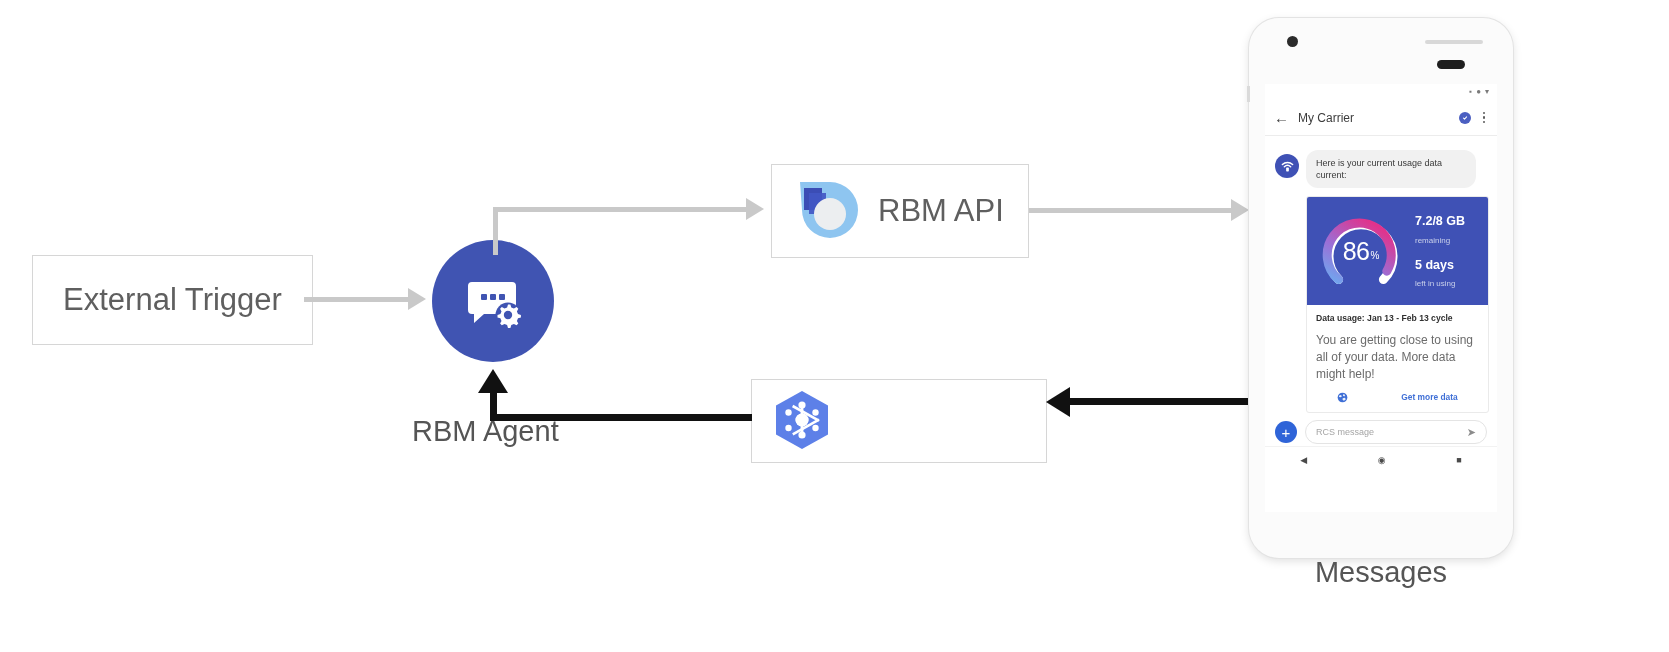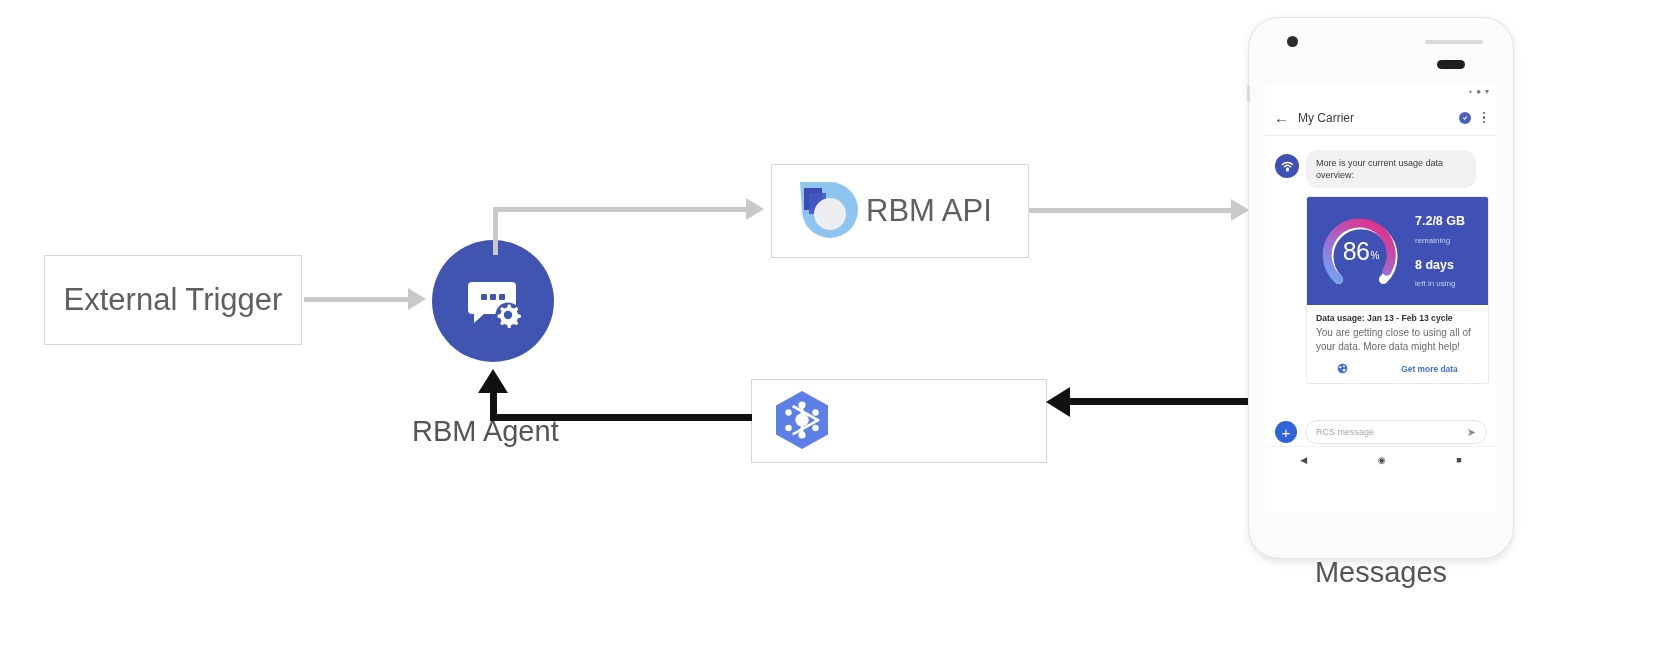--- a/index.html
+++ b/index.html
@@ -26,32 +26,32 @@
     align-items: center;
   }
   .node-label {
     color: #5f5f5f;
     font-weight: 300;
     white-space: nowrap;
   }
 
   
   #external-trigger {
-    left: 44px; top: 255px;
-    width: 258px; height: 90px;
+    left: 32px; top: 255px;
+    width: 281px; height: 90px;
     justify-content: center;
   }
   #external-trigger .node-label { font-size: 31px; }
 
   
   #rbm-api-box {
     left: 771px; top: 164px;
     width: 258px; height: 94px;
     padding-left: 18px;
-    gap: 2px;
+    gap: 14px;
   }
   #rbm-api-box .node-label { font-size: 31px; }
 
   
   #webhook-box {
     left: 751px; top: 379px;
     width: 296px; height: 84px;
     padding-left: 16px;
     gap: 16px;
   }
@@ -234,21 +234,21 @@
   #gauge-number { font-size: 25px; font-weight: 300; letter-spacing: -0.5px; }
   #gauge-unit { font-size: 10px; font-weight: 400; margin-left: 1px; margin-top: 8px; }
 
   #hero-stats { color: #ffffff; flex: 1; }
   .hero-primary { font-size: 12.5px; font-weight: 700; line-height: 1.15; }
   .hero-secondary { font-size: 8px; color: #c9d0ea; margin-top: 7px; }
   .hero-gap { height: 13px; }
 
   #card-body { padding: 8px 9px 6px 9px; }
   #card-title { font-size: 8.6px; font-weight: 700; color: #303030; }
-  #card-desc { font-size: 10px; color: #6b6b6b; line-height: 1.4; margin-top: 3px; }
+  #card-desc { font-size: 12px; color: #6b6b6b; line-height: 1.4; margin-top: 9px; }
   #card-action {
     display: flex; align-items: center; justify-content: center;
     gap: 5px; margin-top: 9px; padding-bottom: 3px;
   }
   #card-action-label { font-size: 8.4px; font-weight: 700; color: #3f6fd6; margin-left: 48px; }
 
   #composer {
     position: absolute;
     left: 0; bottom: 30px;
     width: 100%;
@@ -401,21 +401,21 @@
       <div id="conversation">
 
         <div class="msg-row">
           <div id="avatar">
             <svg width="15" height="15" viewBox="0 0 20 20">
               <path d="M3.2 7.4 a10 10 0 0 1 13.6 0" stroke="#ffffff" stroke-width="2" fill="none" stroke-linecap="round"></path>
               <path d="M5.8 10.3 a6.3 6.3 0 0 1 8.4 0" stroke="#ffffff" stroke-width="2" fill="none" stroke-linecap="round"></path>
               <rect x="8.2" y="11.4" width="3.6" height="5.2" rx="1" fill="#ffffff"></rect>
             </svg>
           </div>
-          <div id="bubble-intro">More is your current usage data overview:</div>
+          <div id="bubble-intro">Here is your current usage data current:</div>
         </div>
 
         <div id="rich-card">
           <div id="card-hero">
 
             <div id="gauge-wrap">
               <svg width="84" height="84" viewBox="0 0 84 84">
                 <defs>
                   <linearGradient id="gaugeGrad" x1="0%" y1="100%" x2="70%" y2="0%">
                     <stop offset="0%" stop-color="#6fa8ef"></stop>
@@ -431,21 +431,21 @@
               <div id="gauge-value">
                 <span id="gauge-number">86</span>
                 <span id="gauge-unit">%</span>
               </div>
             </div>
 
             <div id="hero-stats">
               <div class="hero-primary">7.2/8 GB</div>
               <div class="hero-secondary">remaining</div>
               <div class="hero-gap"></div>
-              <div class="hero-primary">8 days</div>
+              <div class="hero-primary">5 days</div>
               <div class="hero-secondary">left in using</div>
             </div>
 
           </div>
 
           <div id="card-body">
             <div id="card-title">Data usage: Jan 13 - Feb 13 cycle</div>
             <div id="card-desc">You are getting close to using all of your data. More data might help!</div>
             <div id="card-action">
               <svg width="11" height="11" viewBox="0 0 12 12">

